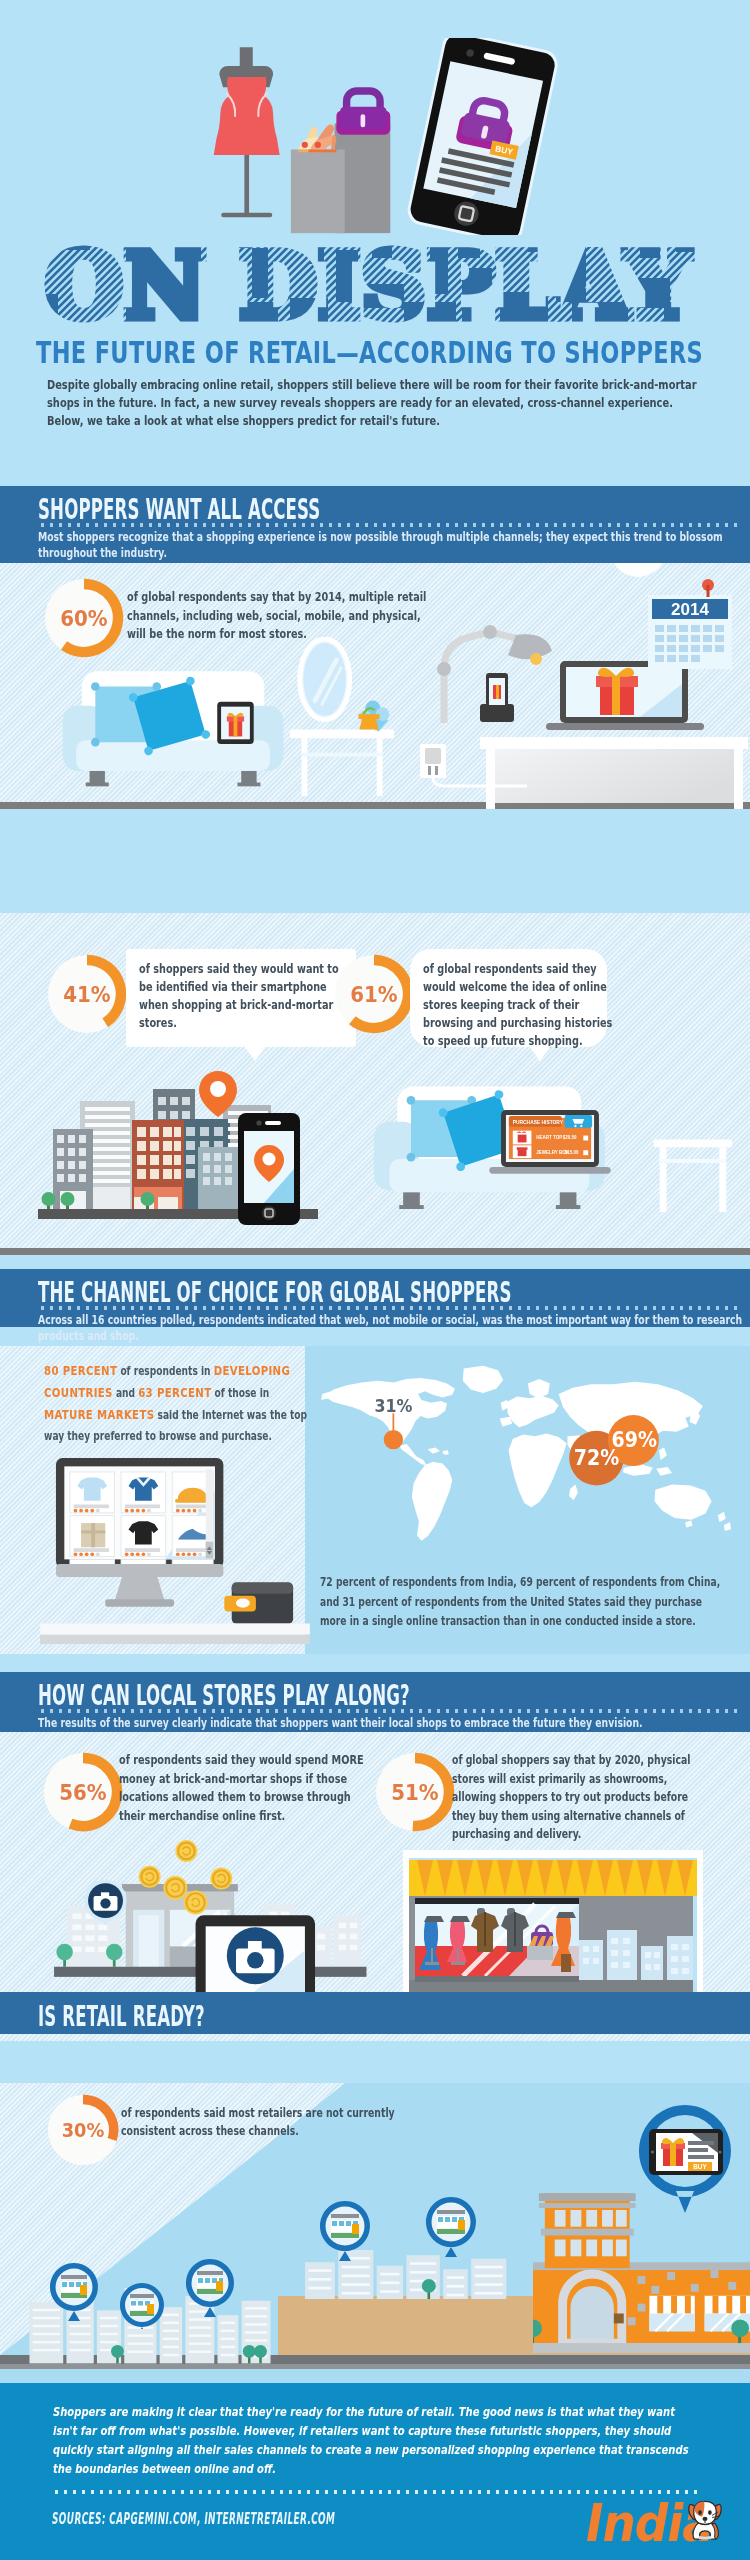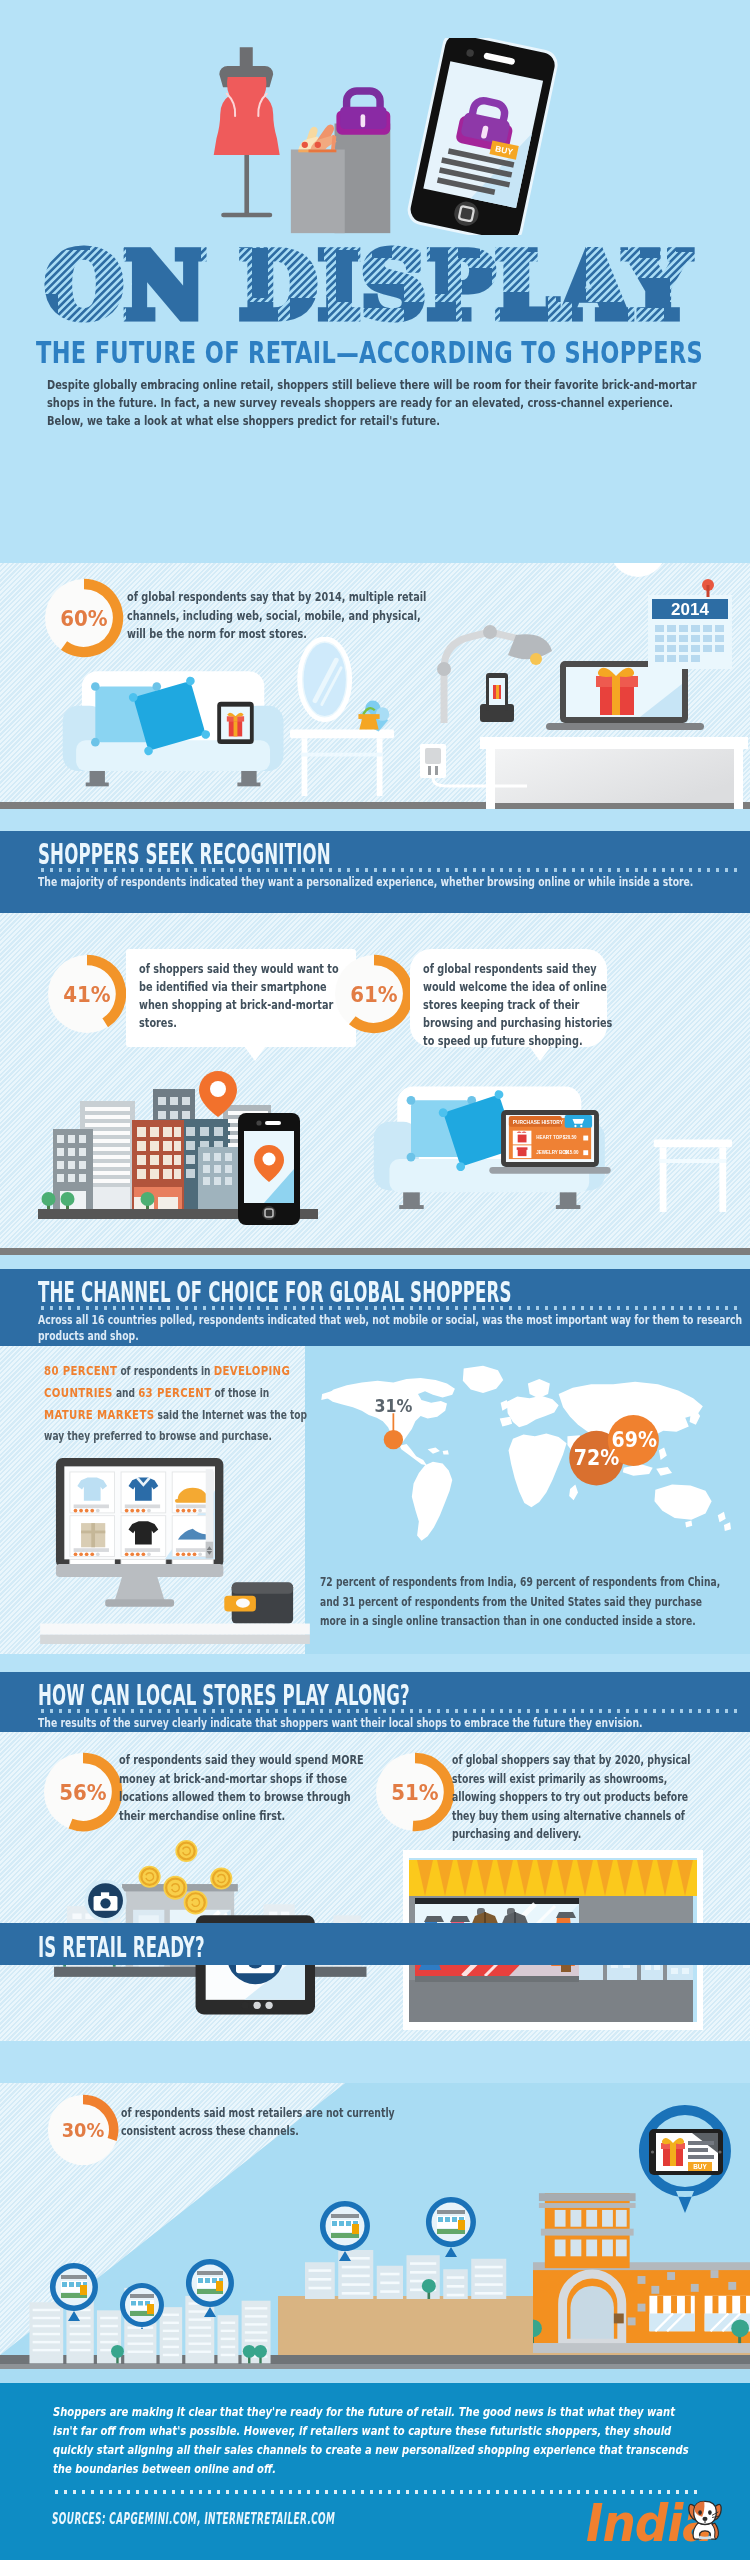--- a/index.html
+++ b/index.html
@@ -179,20 +179,25 @@
           </g>
         </g>
       </svg>
     </div>
 
     <div class="abs ttl" style="left:36px;top:335px;width:880px;font-size:30px;color:#2d7fc2;letter-spacing:0.4px;white-space:nowrap;transform:scaleX(0.833);transform-origin:left top;font-family:'DejaVu Sans',sans-serif;font-stretch:condensed;">THE FUTURE OF RETAIL—ACCORDING TO SHOPPERS</div>
 
     <div class="abs bodytext" style="left:47px;top:376px;width:760px;font-size:12.6px;line-height:18px;color:#3c4a56;">Despite globally embracing online retail, shoppers still believe there will be room for their favorite brick-and-mortar shops in the future. In fact, a new survey reveals shoppers are ready for an elevated, cross-channel experience. Below, we take a look at what else shoppers predict for retail's future.</div>
   </div>
 
+  <div class="abs band" style="left:0;top:486px;width:750px;height:77px;">
+    <div class="abs hdr-title" style="left:38px;top:7px;font-size:28px;">SHOPPERS WANT ALL ACCESS</div>
+    <div class="abs dotrow" style="left:38px;top:37px;width:700px;"></div>
+    <div class="abs hdr-sub" style="left:38px;top:43px;width:830px;">Most shoppers recognize that a shopping experience is now possible through multiple channels; they expect this trend to blossom throughout the industry.</div>
+  </div>
 
   <div class="abs stripes" style="left:0;top:563px;width:750px;height:246px;overflow:hidden;">
 
     <div class="abs" style="left:0;top:239px;width:750px;height:8px;background:#7d7d7d;"></div>
     <div class="abs" style="left:610px;top:-14px;width:56px;height:28px;border-radius:0 0 28px 28px;background:#ffffff;"></div>
 
     <svg class="abs" style="left:44px;top:15px;" width="80" height="80" viewBox="0 0 80 80">
       <circle cx="40" cy="40" r="39" fill="#fbfbfa"></circle>
       <path d="M 40 6 A 34 34 0 1 1 20.015 67.507" fill="none" stroke="#f29429" stroke-width="10.5"></path>
       <text x="40" y="48" text-anchor="middle" font-family="DejaVu Sans, sans-serif" font-stretch="condensed" font-weight="700" font-size="22" fill="#e27c44">60%</text>
@@ -344,25 +349,20 @@
         <g>
           <circle cx="288" cy="16" r="6" fill="#e8573f"></circle>
           <rect x="286.5" y="16" width="3" height="12" fill="#c8432f"></rect>
         </g>
       </g>
     </svg>
   </div>
 
   <div class="abs" style="left:0;top:809px;width:750px;height:22px;background:#b6e2f7;"></div>
 
-  <div class="abs band" style="left:0;top:831px;width:750px;height:82px;">
-    <div class="abs hdr-title" style="left:38px;top:7px;font-size:28px;">SHOPPERS SEEK RECOGNITION</div>
-    <div class="abs dotrow" style="left:38px;top:37px;width:700px;"></div>
-    <div class="abs hdr-sub" style="left:38px;top:43px;width:830px;">The majority of respondents indicated they want a personalized experience, whether browsing online or while inside a store.</div>
-  </div>
 
   <div class="abs stripes" style="left:0;top:913px;width:750px;height:342px;overflow:hidden;">
 
     <div class="abs" style="left:0;top:335px;width:750px;height:8px;background:#7d7d7d;"></div>
 
     <svg class="abs" style="left:47px;top:41px;" width="80" height="80" viewBox="0 0 80 80">
       <circle cx="40" cy="40" r="39" fill="#fbfbfa"></circle>
       <path d="M 40 6 A 34 34 0 0 1 58.218 68.707" fill="none" stroke="#f29429" stroke-width="10.5"></path>
       <text x="40" y="48" text-anchor="middle" font-family="DejaVu Sans, sans-serif" font-stretch="condensed" font-weight="700" font-size="22" fill="#e27c44">41%</text>
     </svg>
@@ -563,21 +563,21 @@
         <rect x="296" y="58" width="80" height="8" rx="2" fill="#ffffff"></rect>
         <rect x="302" y="66" width="7" height="66" fill="#ffffff"></rect>
         <rect x="363" y="66" width="7" height="66" fill="#ffffff"></rect>
         <rect x="302" y="78" width="68" height="4" fill="#f2fbff"></rect>
       </g>
     </svg>
   </div>
 
   <div class="abs" style="left:0;top:1255px;width:750px;height:14px;background:#b6e2f7;"></div>
 
-  <div class="abs band" style="left:0;top:1269px;width:750px;height:77px;">
+  <div class="abs band" style="left:0;top:1269px;width:750px;height:58px;">
     <div class="abs hdr-title" style="left:38px;top:7px;font-size:28px;">THE CHANNEL OF CHOICE FOR GLOBAL SHOPPERS</div>
     <div class="abs dotrow" style="left:38px;top:37px;width:700px;"></div>
     <div class="abs hdr-sub" style="left:38px;top:43px;width:830px;">Across all 16 countries polled, respondents indicated that web, not mobile or social, was the most important way for them to research products and shop.</div>
   </div>
 
   <div class="abs" style="left:0;top:1346px;width:750px;height:308px;overflow:hidden;background:#a9dcf3;padding-left:24px;">
 
     <div class="abs stripes" style="left:0;top:0;width:305px;height:308px;"></div>
 
     <div class="abs bodytext" style="left:44px;top:14px;width:303px;font-size:11.6px;line-height:21px;color:#4b5963;">
@@ -970,21 +970,21 @@
           <path d="M156 62 h14 l3 6 h-20 z" fill="#5a6065"></path>
           <path d="M154 68 q-3 18 2 30 l-8 18 h24 l-7 -18 q5 -12 2 -30 z" fill="#f1762e"></path>
           <rect x="158" y="104" width="10" height="18" fill="#8a5a2c"></rect>
         </g>
       </g>
 
       <rect x="12" y="126" width="164" height="6" fill="#6d7276"></rect>
     </svg>
   </div>
 
-  <div class="abs band" style="left:0;top:1923px;width:750px;height:42px;">
+  <div class="abs band" style="left:0;top:1992px;width:750px;height:42px;">
     <div class="abs hdr-title" style="left:38px;top:8px;font-size:28px;">IS RETAIL READY?</div>
   </div>
 
   <div class="abs" style="left:0;top:2083px;width:750px;height:300px;overflow:hidden;background:#a9dcf3;">
 
     <div class="abs stripes" style="left:0;top:0;width:430px;height:300px;clip-path:polygon(0px 0px, 345px 0px, 0px 272px);"></div>
 
     <svg class="abs" style="left:47px;top:11px;" width="72" height="72" viewBox="0 0 80 80">
       <circle cx="40" cy="40" r="39" fill="#fbfbfa"></circle>
       <path d="M 40 6 A 34 34 0 0 1 72.336 50.507" fill="none" stroke="#f0802f" stroke-width="10.5"></path>

